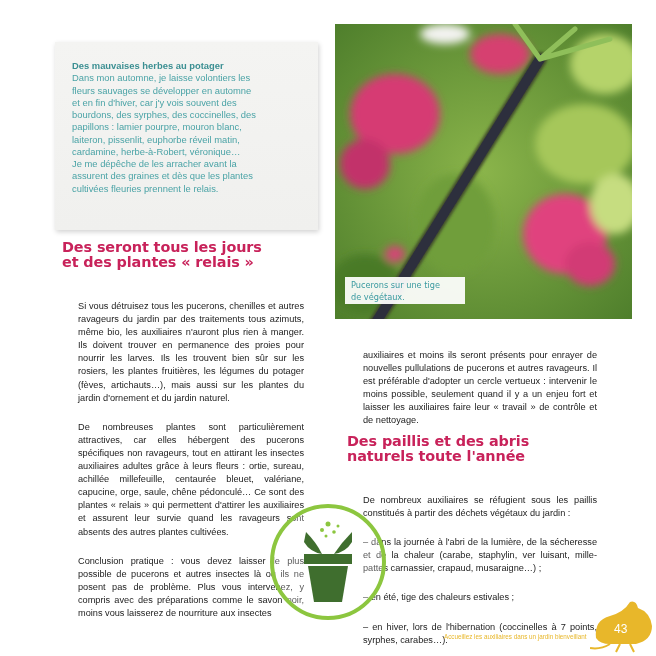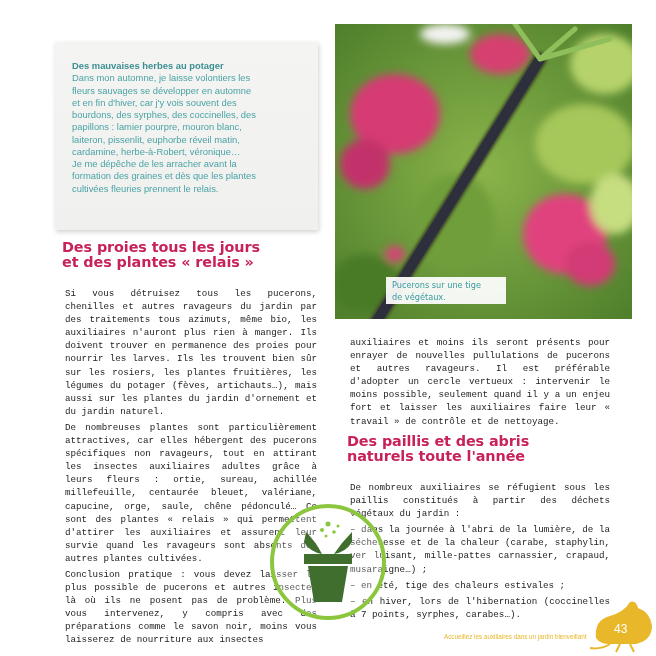--- a/index.html
+++ b/index.html
@@ -9,52 +9,52 @@
              background:linear-gradient(180deg,#f4f4f2 0%,#f0f0ee 100%);
              box-shadow:1px 2px 5px rgba(0,0,0,0.18); }
   .callout-inner { position:absolute; left:17px; top:18px; right:8px;
                    font-family:Liberation Sans, sans-serif; font-size:9.4px; line-height:12.25px;
                    color:#4aa3a6; }
   .callout-title { font-weight:bold; color:#3b8f92; }
   .h2 { position:absolute; font-family:"DejaVu Sans", sans-serif; font-weight:bold;
         color:#c8225a; font-size:14.4px; line-height:15px; letter-spacing:-0.1px; }
   .body-text { position:absolute; font-size:9.2px; line-height:13.1px; color:#222;
                text-align:justify; hyphens:manual; }
-  .body-text p { margin:3px;font-family:Liberation Mono, monospace; }
+  .body-text p { margin:16px; }
   .photo { position:absolute; left:335px; top:24px; width:297px; height:295px; overflow:hidden;
            background:#6e9a3c; }
   .caption { position:absolute; left:345px; top:277px; width:120px; height:27px;
              background:rgba(255,255,255,0.93); font-family:"DejaVu Sans", sans-serif;
-             font-size:8.2px; line-height:11.5px; color:#3a9aa0; padding:3px 6px; box-sizing:border-box;margin-left:41px; }
+             font-size:8.2px; line-height:11.5px; color:#3a9aa0; padding:3px 6px; box-sizing:border-box; }
   .logo { position:absolute; left:268px; top:502px; width:120px; height:120px; }
   .footer-text { position:absolute; left:444px; top:633px; font-size:6.3px; color:#e8b72a; white-space:nowrap; }
   .pagenum { position:absolute; left:614px; top:622px; font-size:12px; color:#ffffff; }
   .mouse { position:absolute; left:590px; top:598px; width:66px; height:58px; }
 </style>
 </head>
 <body>
 
 <div class="callout">
   <div class="callout-inner">
     <div class="callout-title">Des mauvaises herbes au potager</div>
     <div>Dans mon automne, je laisse volontiers les</div>
     <div>fleurs sauvages se développer en automne</div>
     <div>et en fin d'hiver, car j'y vois souvent des</div>
     <div>bourdons, des syrphes, des coccinelles, des</div>
     <div>papillons : lamier pourpre, mouron blanc,</div>
     <div>laiteron, pissenlit, euphorbe réveil matin,</div>
     <div>cardamine, herbe-à-Robert, véronique…</div>
     <div>Je me dépêche de les arracher avant la</div>
-    <div>formation des graines et dès que les plantes</div>
+    <div>assurent des graines et dès que les plantes</div>
     <div>cultivées fleuries prennent le relais.</div>
   </div>
 </div>
 
 <div class="h2" style="left:62px; top:240px;">
-  <div>Des proies tous les jours</div>
+  <div>Des seront tous les jours</div>
   <div>et des plantes « relais »</div>
 </div>
 
 <div class="body-text" style="left:62px; top:284px; width:258px;">
   <p>Si vous détruisez tous les pucerons, chenilles et autres ravageurs du jardin par des traitements tous azimuts, même bio, les auxiliaires n'auront plus rien à manger. Ils doivent trouver en permanence des proies pour nourrir les larves. Ils les trouvent bien sûr sur les rosiers, les plantes fruitières, les légumes du potager (fèves, artichauts…), mais aussi sur les plantes du jardin d'ornement et du jardin naturel.</p>
   <p>De nombreuses plantes sont particulièrement attractives, car elles hébergent des pucerons spécifiques non ravageurs, tout en attirant les insectes auxiliaires adultes grâce à leurs fleurs : ortie, sureau, achillée millefeuille, centaurée bleuet, valériane, capucine, orge, saule, chêne pédonculé… Ce sont des plantes « relais » qui permettent d'attirer les auxiliaires et assurent leur survie quand les ravageurs sont absents des autres plantes cultivées.</p>
   <p>Conclusion pratique : vous devez laisser le plus possible de pucerons et autres insectes là où ils ne posent pas de problème. Plus vous intervenez, y compris avec des préparations comme le savon noir, moins vous laisserez de nourriture aux insectes</p>
 </div>
 
 <div class="photo">

